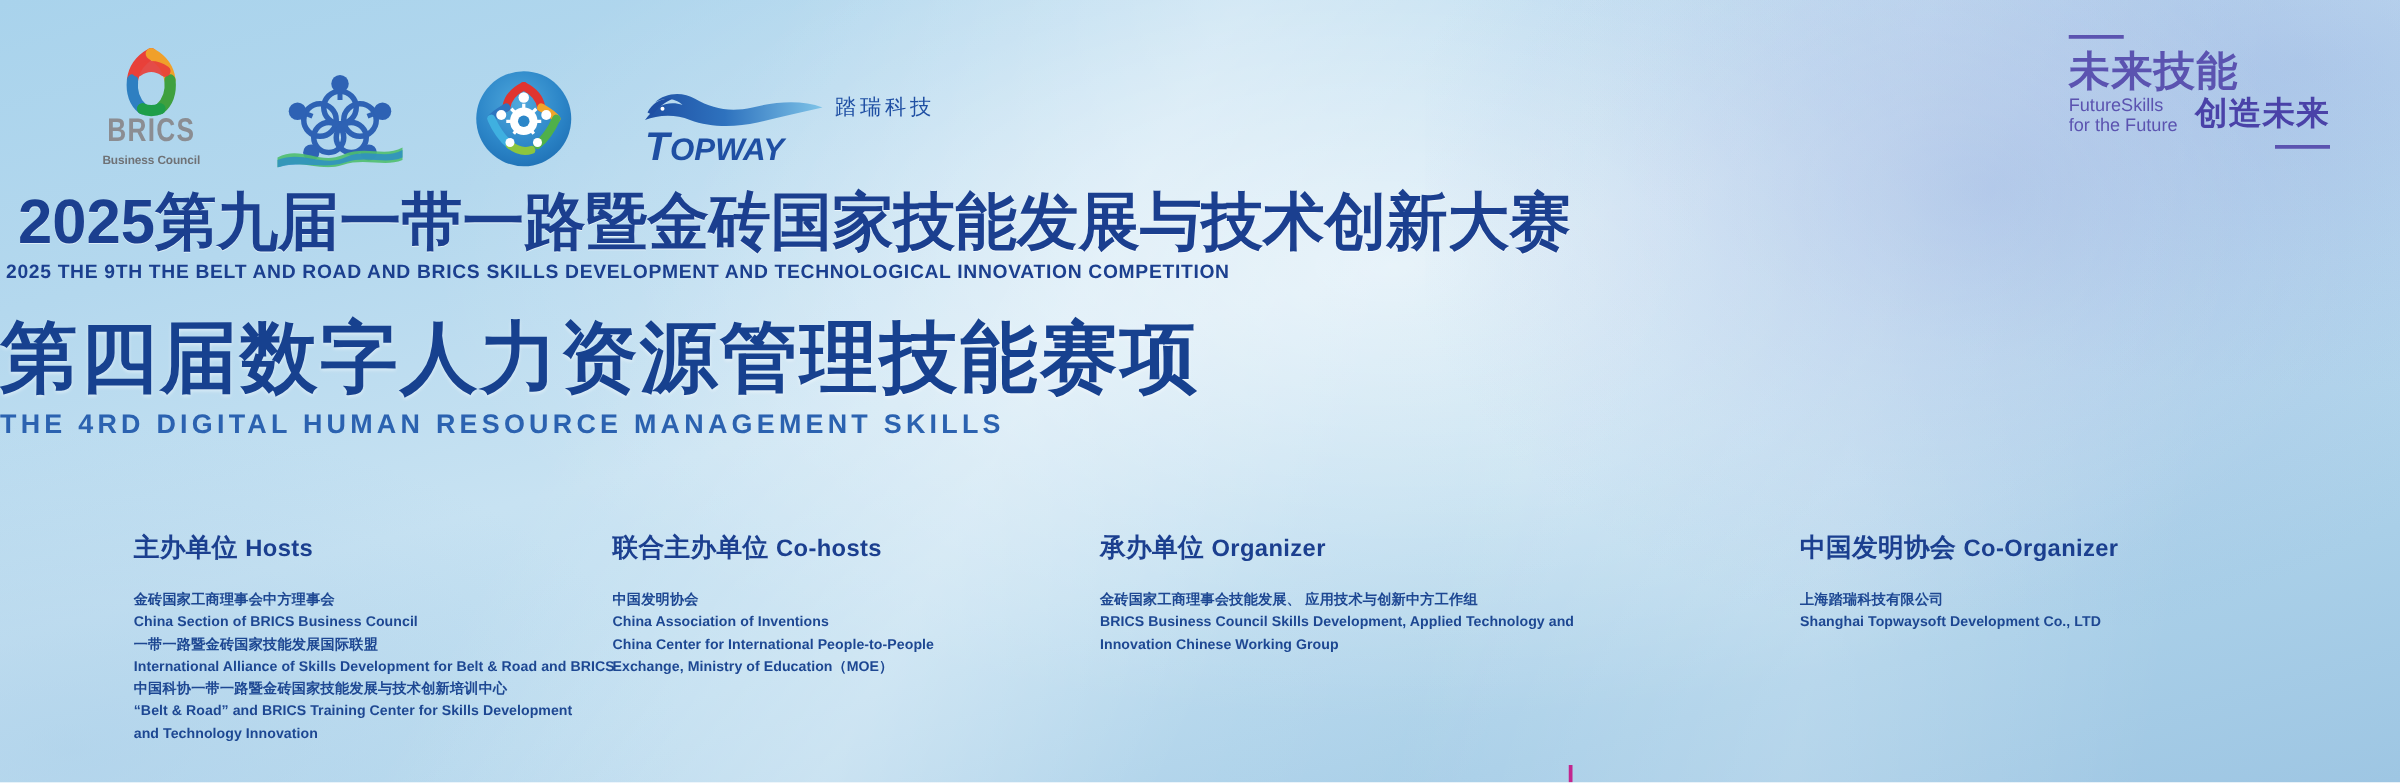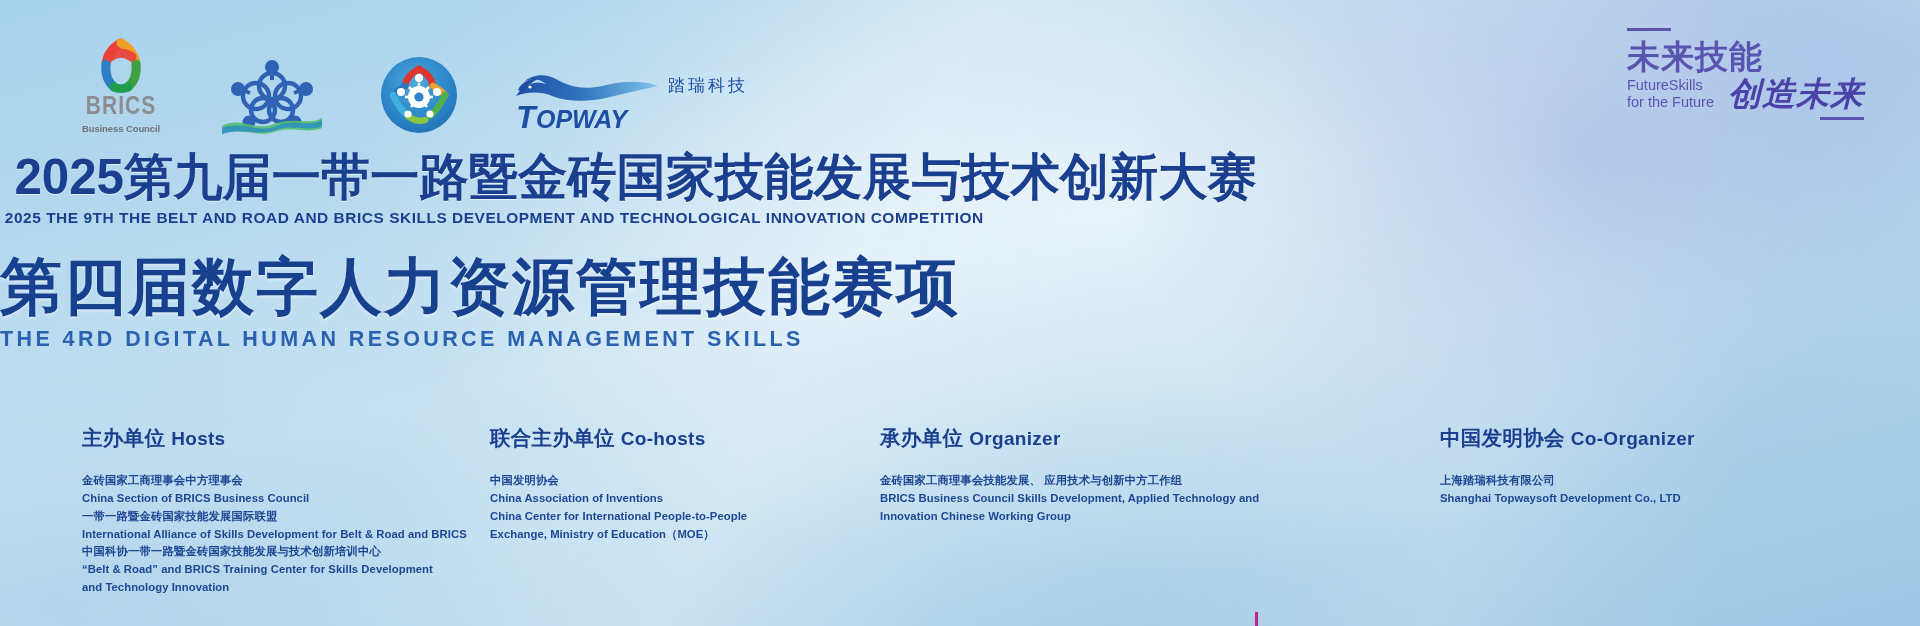--- a/index.html
+++ b/index.html
@@ -76,25 +76,25 @@
     position: absolute; right: 56px; top: 28px;
     z-index: 5; text-align: left;
   }
   .fs-rule-top {
     width: 44px; height: 3px; background: #5b53b0; margin-bottom: 9px;
   }
   .fs-cn1 {
     font-size: 33px; font-weight: bold; color: #5b53b0;
     letter-spacing: 1px; line-height: 1; white-space: nowrap;
   }
-  .fs-bottom { display: flex; align-items: center; gap: 14px; margin-top: 4px; }
+  .fs-bottom { display: flex; align-items: flex-start; gap: 14px; margin-top: 4px; }
   .fs-en { font-size: 14.5px; color: #5b53b0; line-height: 1.12; font-weight: normal; }
   .fs-cn2 {
-    font-size: 33px; font-weight: bold; color: #4a42a8;
-    letter-spacing: 1px; line-height: 1; white-space: nowrap; font-style: italic;
+    font-size: 26px; font-weight: bold; color: #4a42a8;
+    letter-spacing: 1px; line-height: 1; white-space: nowrap;
   }
   .fs-rule-bottom {
     width: 44px; height: 3px; background: #5b53b0;
     margin-left: auto; margin-top: 7px;
   }
 
   
   .titles { position: absolute; top: 152px; left: 0; right: 0; text-align: left; z-index: 4; }
   .t1-cn {
     font-size: 50px; font-weight: bold; color: #1b3f8f;
@@ -116,21 +116,21 @@
     font-size: 21.5px; font-weight: bold; color: #2b62b0;
     letter-spacing: 3.4px; margin-top: 8px;
   }
 
   
   .orgs {
     position: absolute; left: 0; right: 0; top: 424px;
     display: flex; z-index: 4;
   }
   .col { position: relative; }
-  .col-hosts      { width: 490px; padding-left: 82px; }
+  .col-hosts      { width: 490px; padding-left: 107px; }
   .col-cohosts    { width: 390px; }
   .col-organizer  { width: 560px; }
   .col-coorganizer{ width: 400px; }
   .col-head {
     font-size: 20.5px; font-weight: bold; color: #1b3f8f;
     margin-bottom: 20px; white-space: nowrap; letter-spacing: 0.3px;
   }
   .col-head .en { font-size: 19px; }
   .col-lines { font-size: 11.3px; font-weight: bold; color: #1d4792; line-height: 1.58; }
   .col-lines div { white-space: nowrap; }

